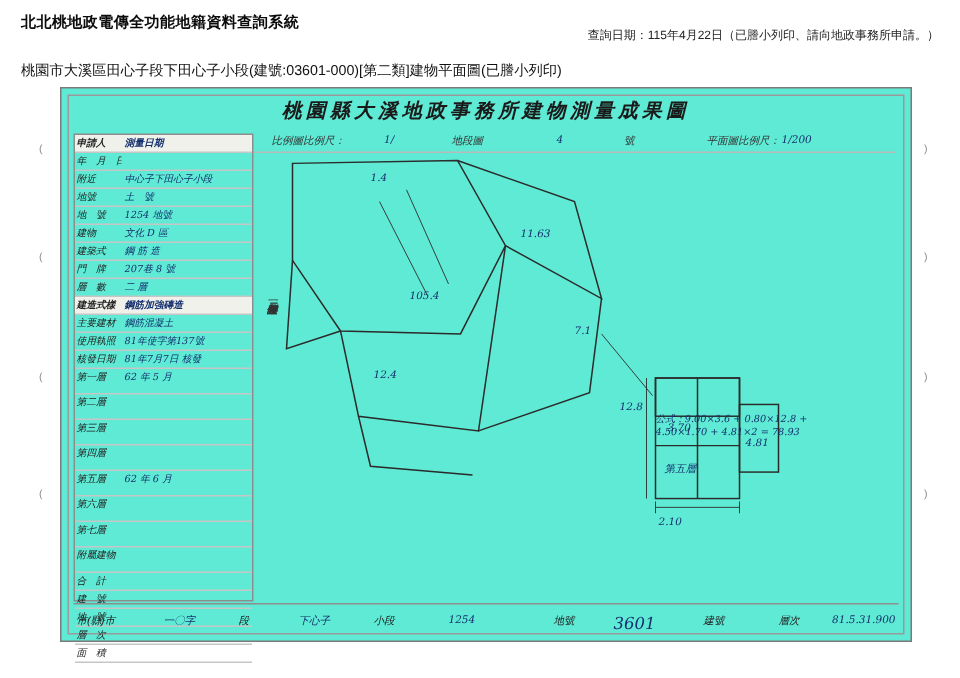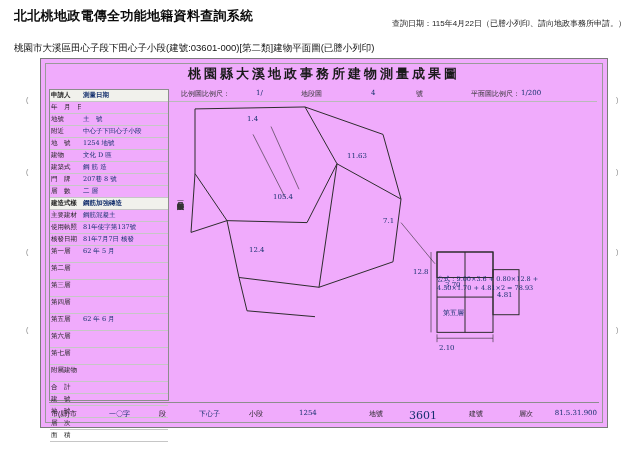--- a/index.html
+++ b/index.html
@@ -7,34 +7,34 @@
     width:640px;height:452px;overflow:hidden;
     background:#ffffff;
     font-family:"Liberation Sans", sans-serif;
     color:#111;
   }
   .page{position:relative;width:640px;height:452px;}
 
   
   .hdr{position:absolute;left:14px;top:8px;width:612px;}
   .hdr-title{
-    font-size:13px;font-weight:bold;letter-spacing:0.3px;
+    font-size:10px;font-weight:bold;letter-spacing:0.3px;
     color:#0b0b0b;line-height:15px;
   }
   .hdr-sub{
     font-size:9.5px;font-weight:normal;color:#111;margin-top:18px;line-height:13px;
   }
   .hdr-right{
     position:absolute;right:0;top:10px;font-size:8px;color:#222;white-space:nowrap;
   }
 
   
   .sheet{
     position:absolute;left:40px;top:58px;width:566px;height:368px;
-    border:1px solid #7a7a7a;background:#f0abfc;
+    border:1px solid #7a7a7a;background:#5eead4;font-style:italic;
   }
   .sheet-inner{position:absolute;left:4px;top:4px;right:4px;bottom:4px;border:1px solid #9a9a9a;}
 
   .sheet-title{
     position:absolute;left:0;right:0;top:6px;text-align:center;
     font-family:"DejaVu Serif", serif;
     font-size:13px;letter-spacing:3px;color:#1a1a1a;font-weight:bold;
   }
 
   
@@ -138,26 +138,26 @@
     <div class="form">
       <div class="form-row h">
           <span class="lab">申請人</span>
           <span class="val">測量日期</span>
         </div>
       <div class="form-row">
           <span class="lab">年　月　日</span>
           <span class="val"></span>
         </div>
       <div class="form-row">
+          <span class="lab">附近</span>
+          <span class="val">中心子下田心子小段</span>
+        </div>
+      <div class="form-row">
           <span class="lab">地號</span>
           <span class="val">土　號</span>
-        </div>
-      <div class="form-row">
-          <span class="lab">附近</span>
-          <span class="val">中心子下田心子小段</span>
         </div>
       <div class="form-row">
           <span class="lab">地　號</span>
           <span class="val">1254 地號</span>
         </div>
       <div class="form-row">
           <span class="lab">建物</span>
           <span class="val">文化 D 區</span>
         </div>
       <div class="form-row">

